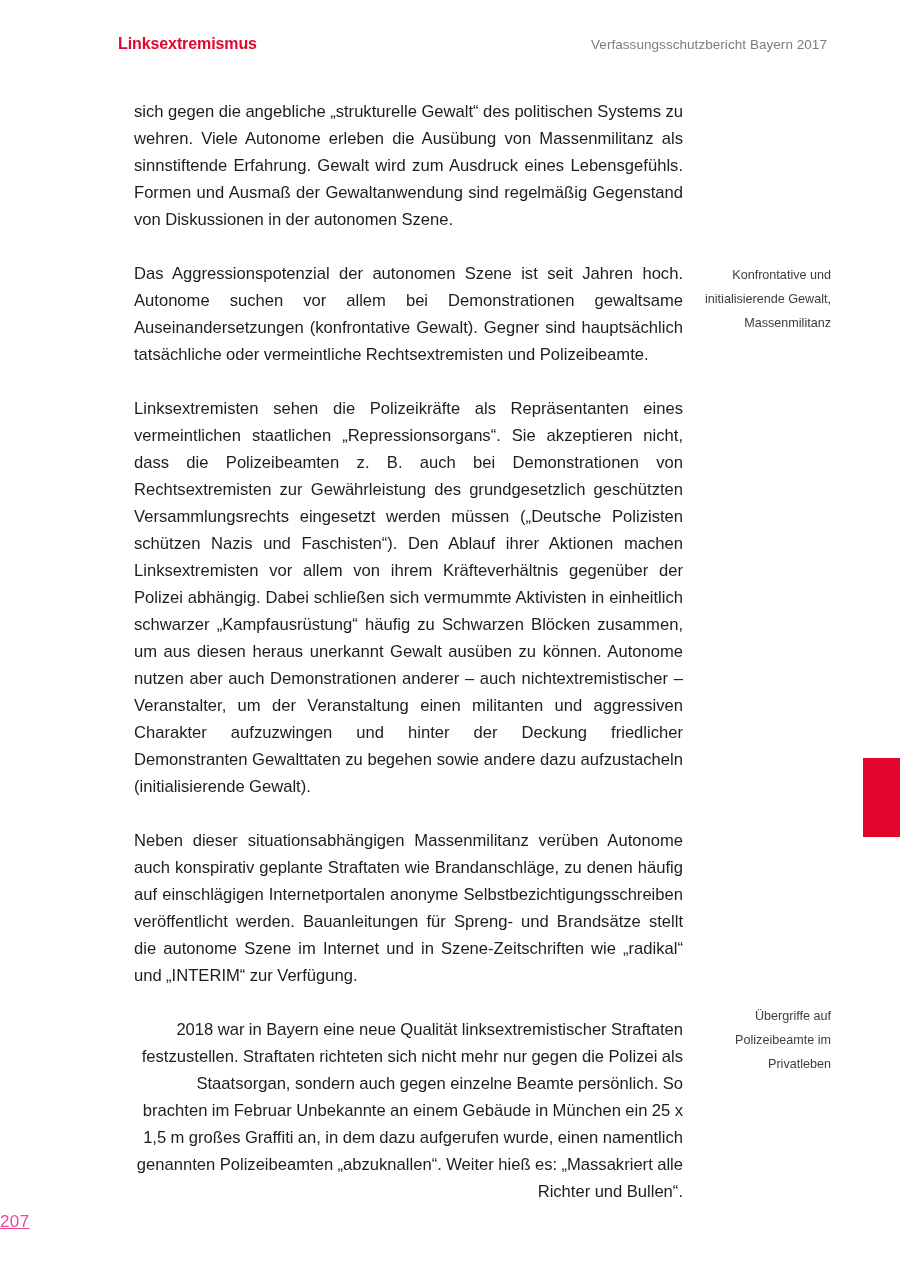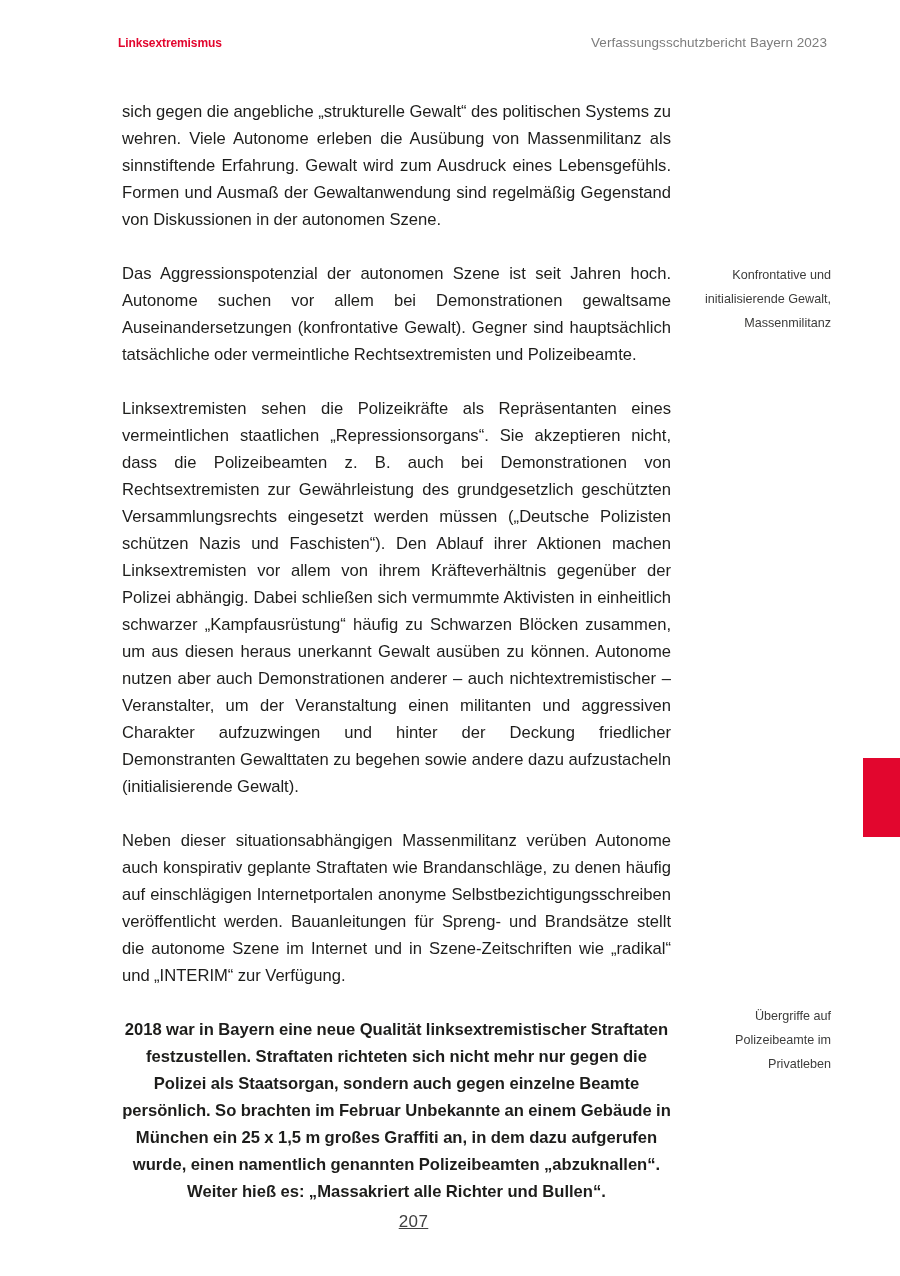--- a/index.html
+++ b/index.html
@@ -27,57 +27,56 @@
     position: absolute;
     left: 118px;
     right: 73px;
     top: 36px;
     height: 24px;
     display: flex;
     align-items: baseline;
     justify-content: space-between;
   }
   .chapter-title {
-    font-size: 12px;
+    font-size: 16px;
     font-weight: bold;
     letter-spacing: -0.1px;
     color: #e2062e;
     line-height: 1;
   }
   .report-title {
     font-size: 13.5px;
     font-weight: normal;
     color: #7d7d7d;
     line-height: 1;
     letter-spacing: 0.05px;
   }
 
   
   .text-column {
     position: absolute;
-    left: 122px;
+    left: 134px;
     top: 98px;
     width: 549px;
   }
   .para {
     font-size: 16.6px;
     line-height: 27px;
     text-align: justify;
     text-justify: inter-word;
     margin: 0 0 27px 0;
     color: #1d1d1b;
     hyphens: none;
     word-spacing: -0.2px;
   }
   .para:last-child {
     margin-bottom: 0;
   }
   .para.ragged {
-    text-align: center;
-    font-weight: bold;
+    text-align: right;
   }
 
   
   .margin-note {
     position: absolute;
     left: 681px;
     width: 150px;
     font-size: 12.6px;
     line-height: 24px;
     color: #3c3c3b;
@@ -95,35 +94,35 @@
     height: 79px;
     background: #e2062e;
   }
 
   
   .folio {
     position: absolute;
     left: 0;
     right: 73px;
     top: 1212px;
-    text-align: center;
+    text-align: left;
     font-size: 17px;
-    color: #404040;
+    color: #ec4899;
     letter-spacing: 0.4px;
     text-decoration: underline;
   }
 </style>
 </head>
 <body>
 
 <div class="page">
 
   <div class="running-head">
     <span class="chapter-title">Linksextremismus</span>
-    <span class="report-title">Verfassungsschutzbericht Bayern 2023</span>
+    <span class="report-title">Verfassungsschutzbericht Bayern 2017</span>
   </div>
 
   <div class="text-column">
     <p class="para">sich gegen die angebliche „strukturelle Gewalt“ des politischen Systems zu wehren. Viele Autonome erleben die Ausübung von Massenmilitanz als sinnstiftende Erfahrung. Gewalt wird zum Ausdruck eines Lebensgefühls. Formen und Ausmaß der Gewaltanwendung sind regelmäßig Gegenstand von Diskussionen in der autonomen Szene.</p>
     <p class="para">Das Aggressionspotenzial der autonomen Szene ist seit Jahren hoch. Autonome suchen vor allem bei Demonstrationen gewaltsame Auseinandersetzungen (konfrontative Gewalt). Gegner sind hauptsächlich tatsächliche oder vermeintliche Rechtsextremisten und Polizeibeamte.</p>
     <p class="para">Linksextremisten sehen die Polizeikräfte als Repräsentanten eines vermeintlichen staatlichen „Repressionsorgans“. Sie akzeptieren nicht, dass die Polizeibeamten z. B. auch bei Demonstrationen von Rechtsextremisten zur Gewährleistung des grundgesetzlich geschützten Versammlungsrechts eingesetzt werden müssen („Deutsche Polizisten schützen Nazis und Faschisten“). Den Ablauf ihrer Aktionen machen Linksextremisten vor allem von ihrem Kräfteverhältnis gegenüber der Polizei abhängig. Dabei schließen sich vermummte Aktivisten in einheitlich schwarzer „Kampfausrüstung“ häufig zu Schwarzen Blöcken zusammen, um aus diesen heraus unerkannt Gewalt ausüben zu können. Autonome nutzen aber auch Demonstrationen anderer – auch nichtextremistischer – Veranstalter, um der Veranstaltung einen militanten und aggressiven Charakter aufzuzwingen und hinter der Deckung friedlicher Demonstranten Gewalttaten zu begehen sowie andere dazu aufzustacheln (initialisierende Gewalt).</p>
     <p class="para">Neben dieser situationsabhängigen Massenmilitanz verüben Autonome auch konspirativ geplante Straftaten wie Brandanschläge, zu denen häufig auf einschlägigen Internetportalen anonyme Selbstbezichtigungsschreiben veröffentlicht werden. Bauanleitungen für Spreng- und Brandsätze stellt die autonome Szene im Internet und in Szene-Zeitschriften wie „radikal“ und „INTERIM“ zur Verfügung.</p>
     <p class="para ragged">2018 war in Bayern eine neue Qualität linksextremistischer Straftaten festzustellen. Straftaten richteten sich nicht mehr nur gegen die Polizei als Staatsorgan, sondern auch gegen einzelne Beamte persönlich. So brachten im Februar Unbekannte an einem Gebäude in München ein 25 x 1,5 m großes Graffiti an, in dem dazu aufgerufen wurde, einen namentlich genannten Polizeibeamten „abzuknallen“. Weiter hieß es: „Massakriert alle Richter und Bullen“.</p>
   </div>
 

